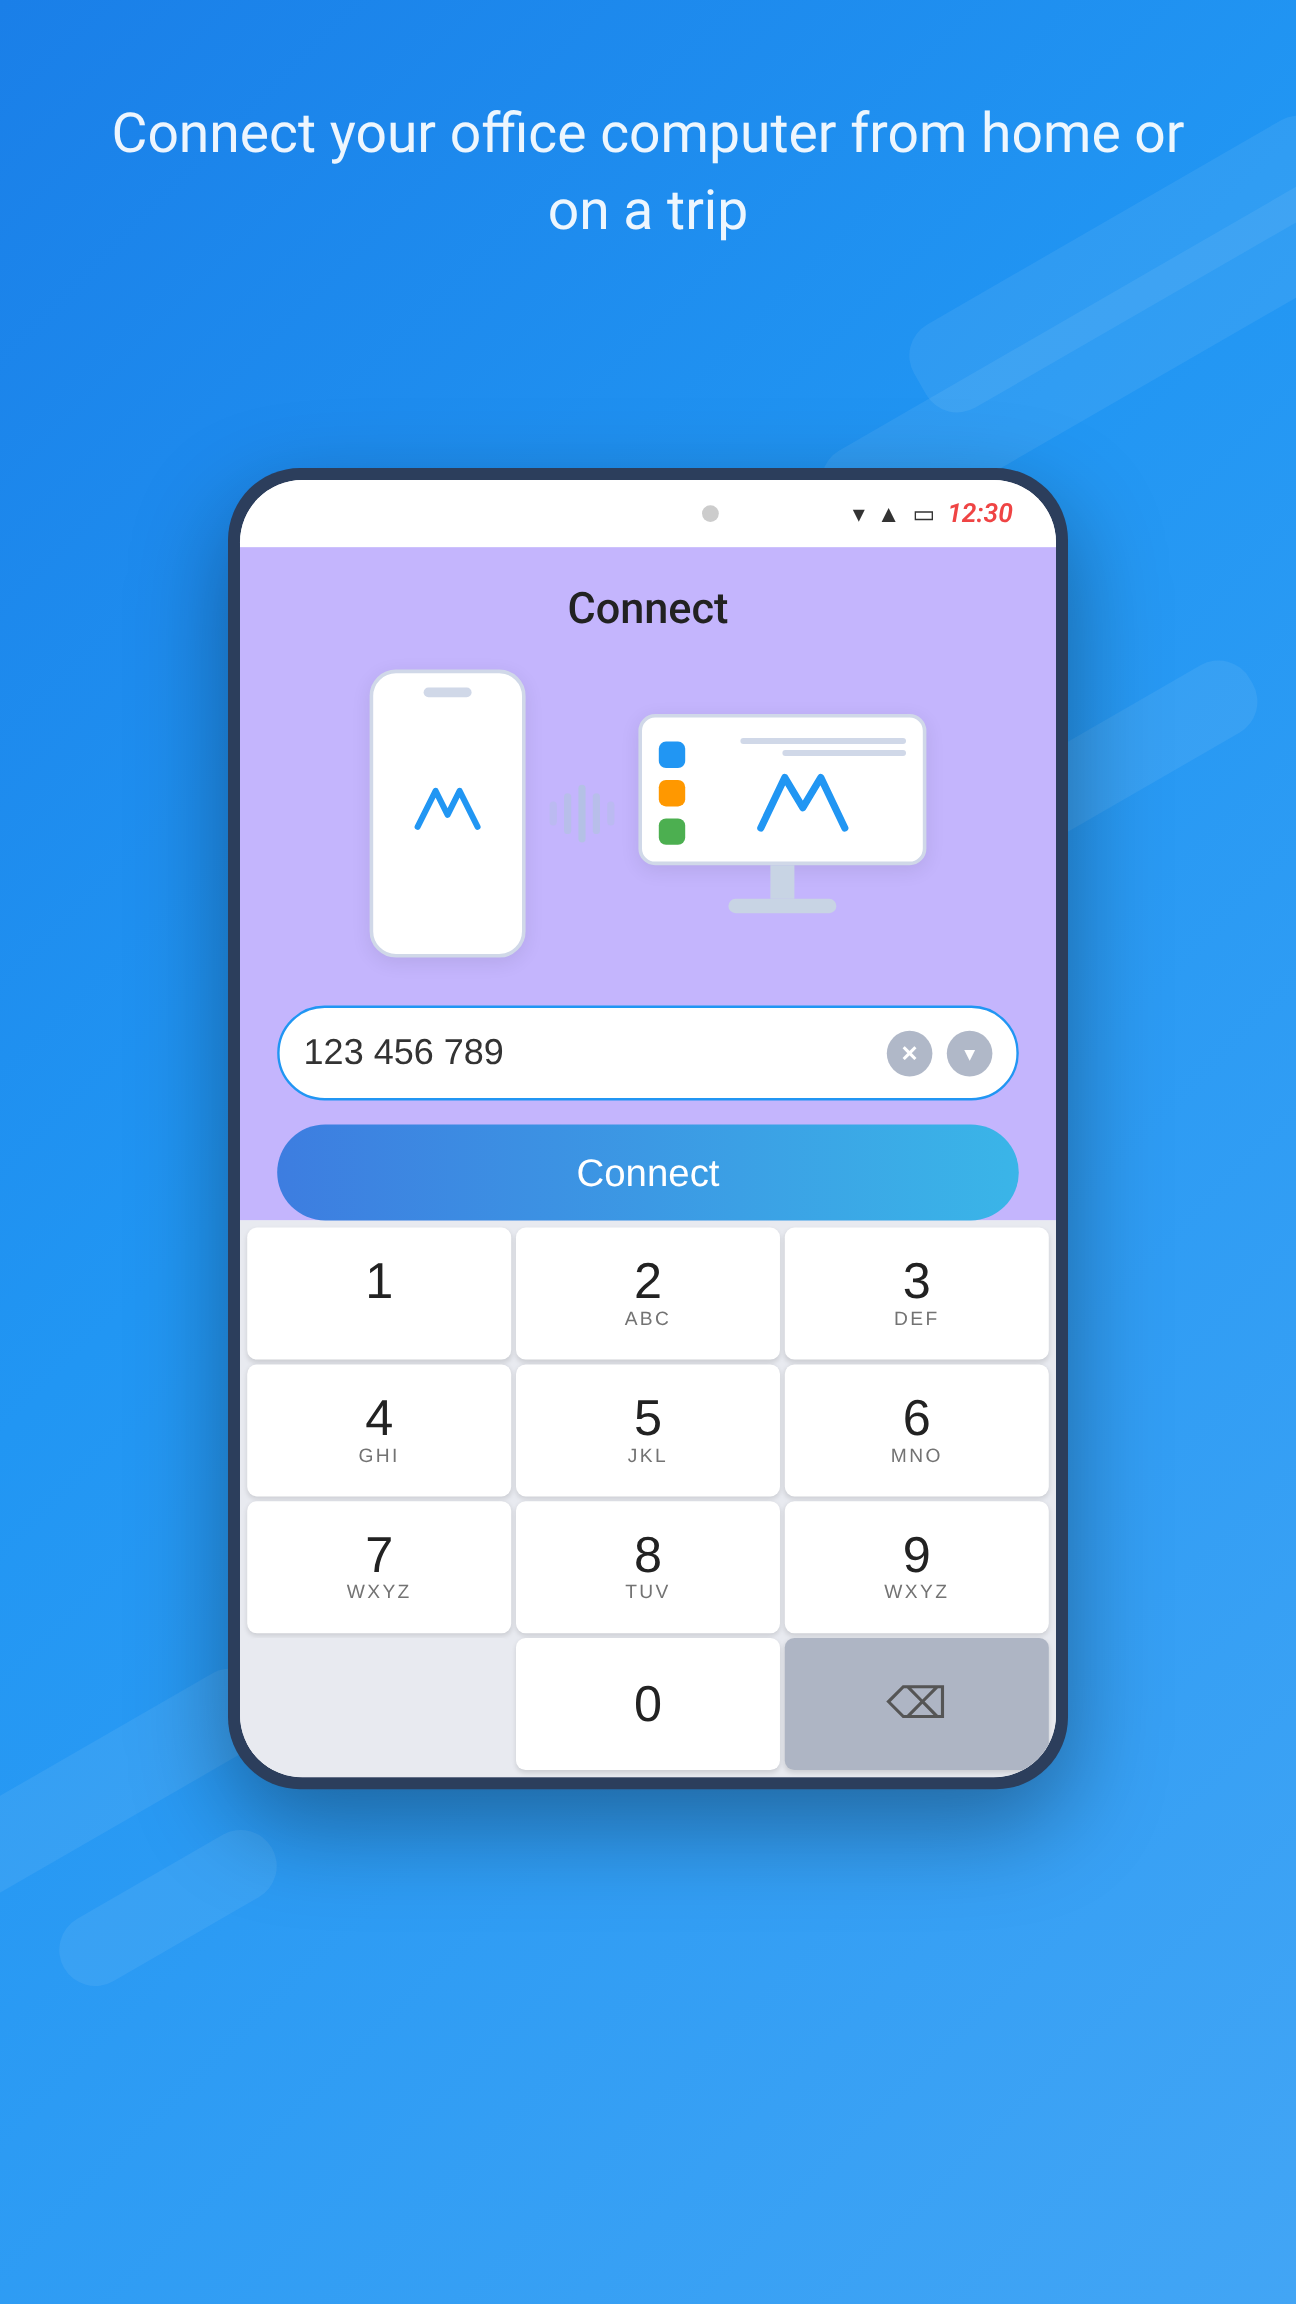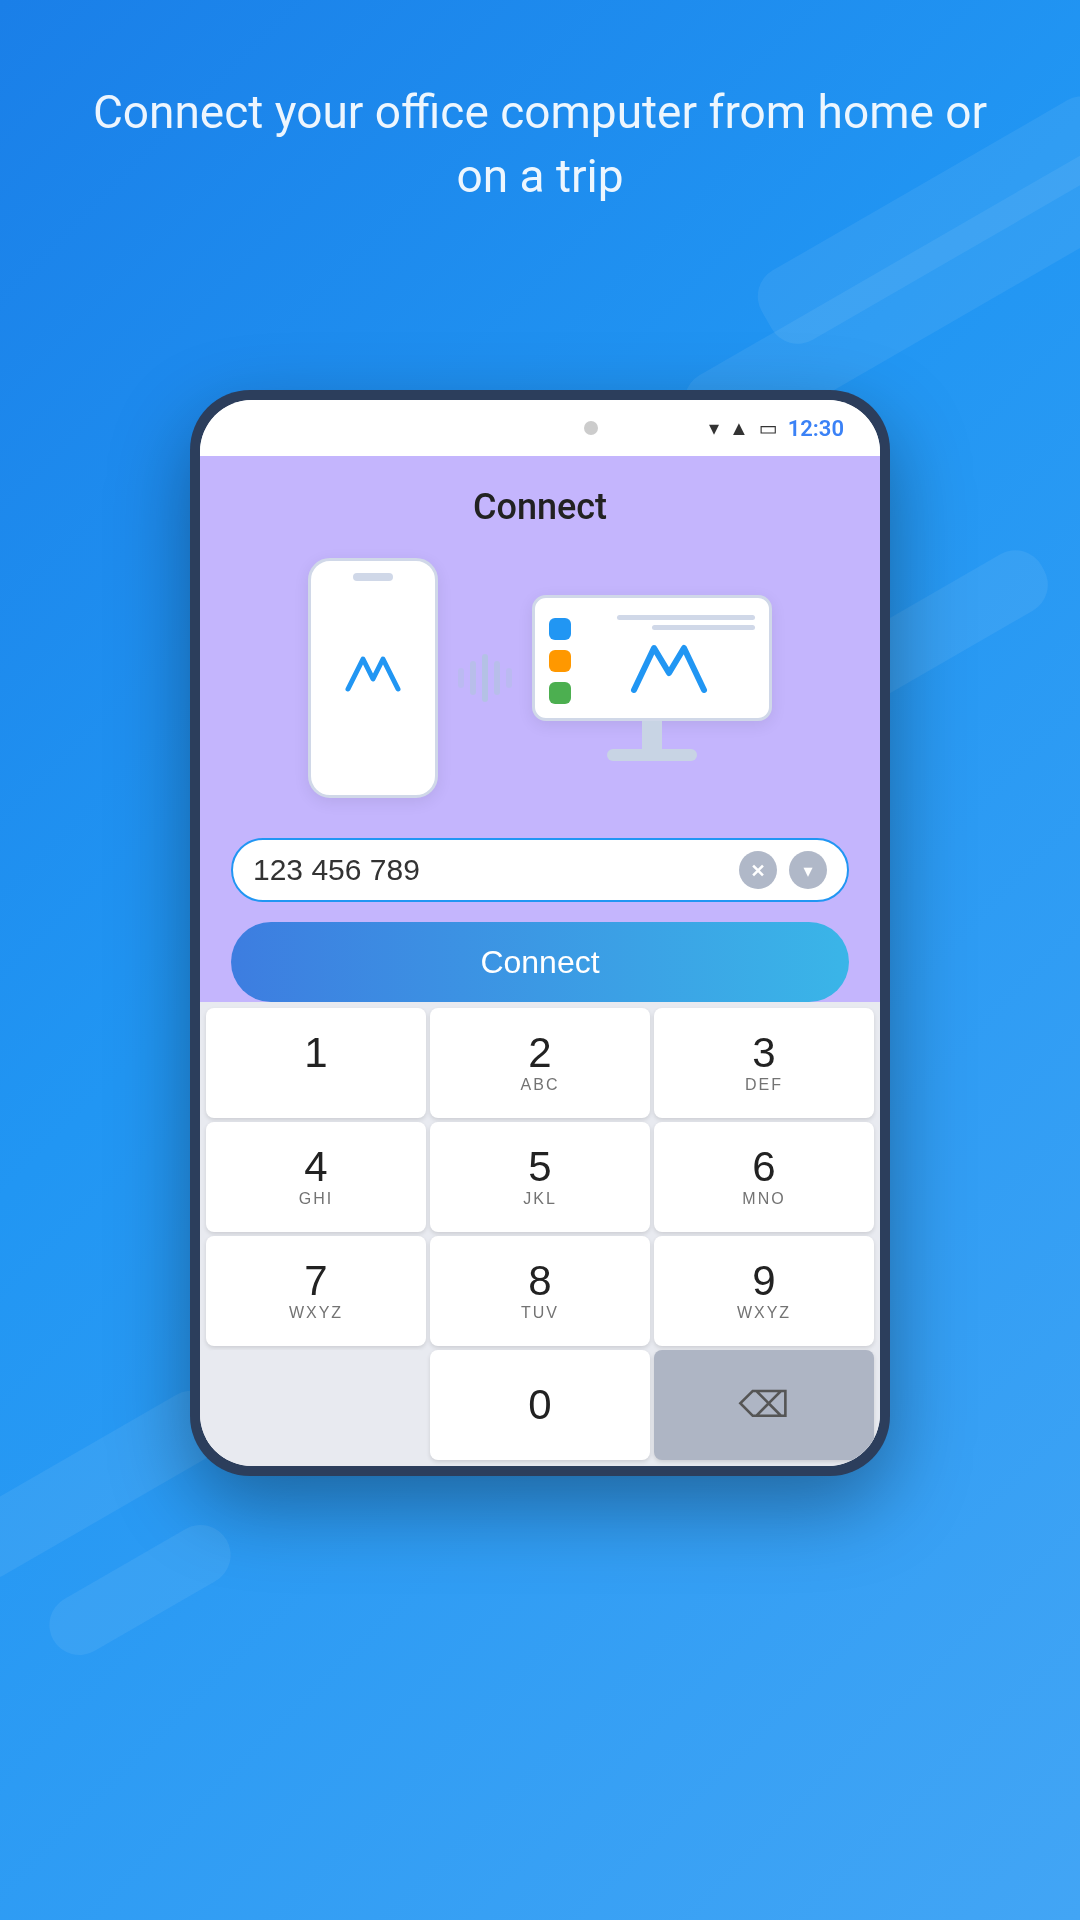--- a/index.html
+++ b/index.html
@@ -117,21 +117,22 @@
     .status-icons {
       display: flex;
       align-items: center;
       gap: 10px;
       font-size: 20px;
       color: #333;
     }
     .status-time {
       font-size: 22px;
       font-weight: 600;
-      color: #3b82f6;
+      color: #ef4444;
+      font-style: italic;
     }
 
     
     .app-content {
       background: #c4b5fd;
       padding: 30px 21px 0;
     }
     .app-title {
       text-align: center;
       font-size: 36px;
@@ -262,21 +263,21 @@
       color: #333;
       margin-bottom: 16px;
       font-weight: 400;
     }
     .input-row {
       display: flex;
       align-items: center;
       border: 2px solid #2196f3;
       border-radius: 50px;
       padding: 0 20px;
-      height: 64px;
+      height: 79px;
       background: #fff;
       margin-bottom: 20px;
     }
     .input-field {
       flex: 1;
       border: none;
       outline: none;
       font-size: 30px;
       color: #333;
       background: transparent;

